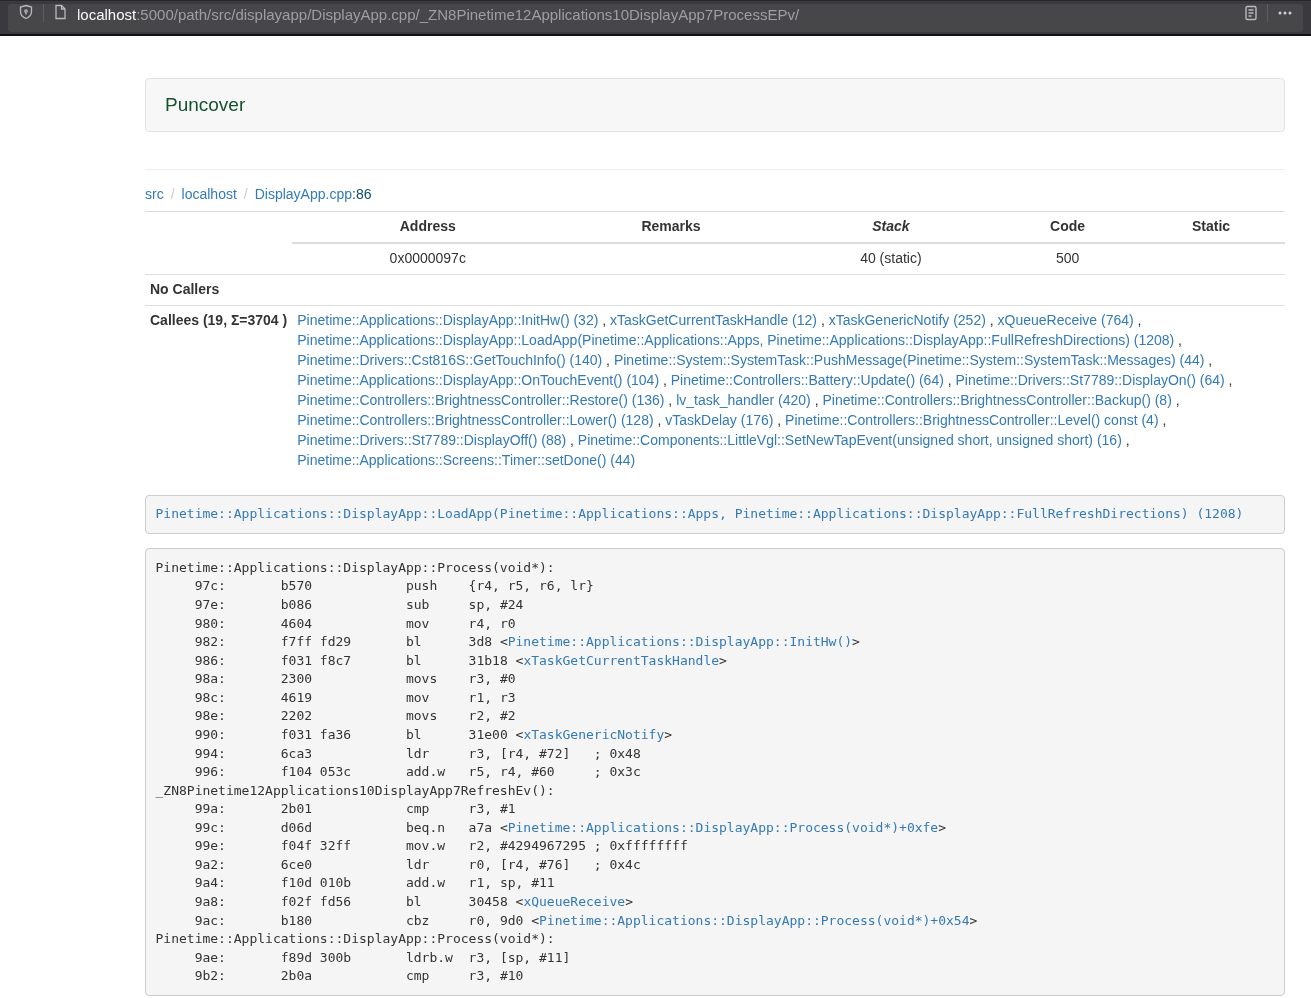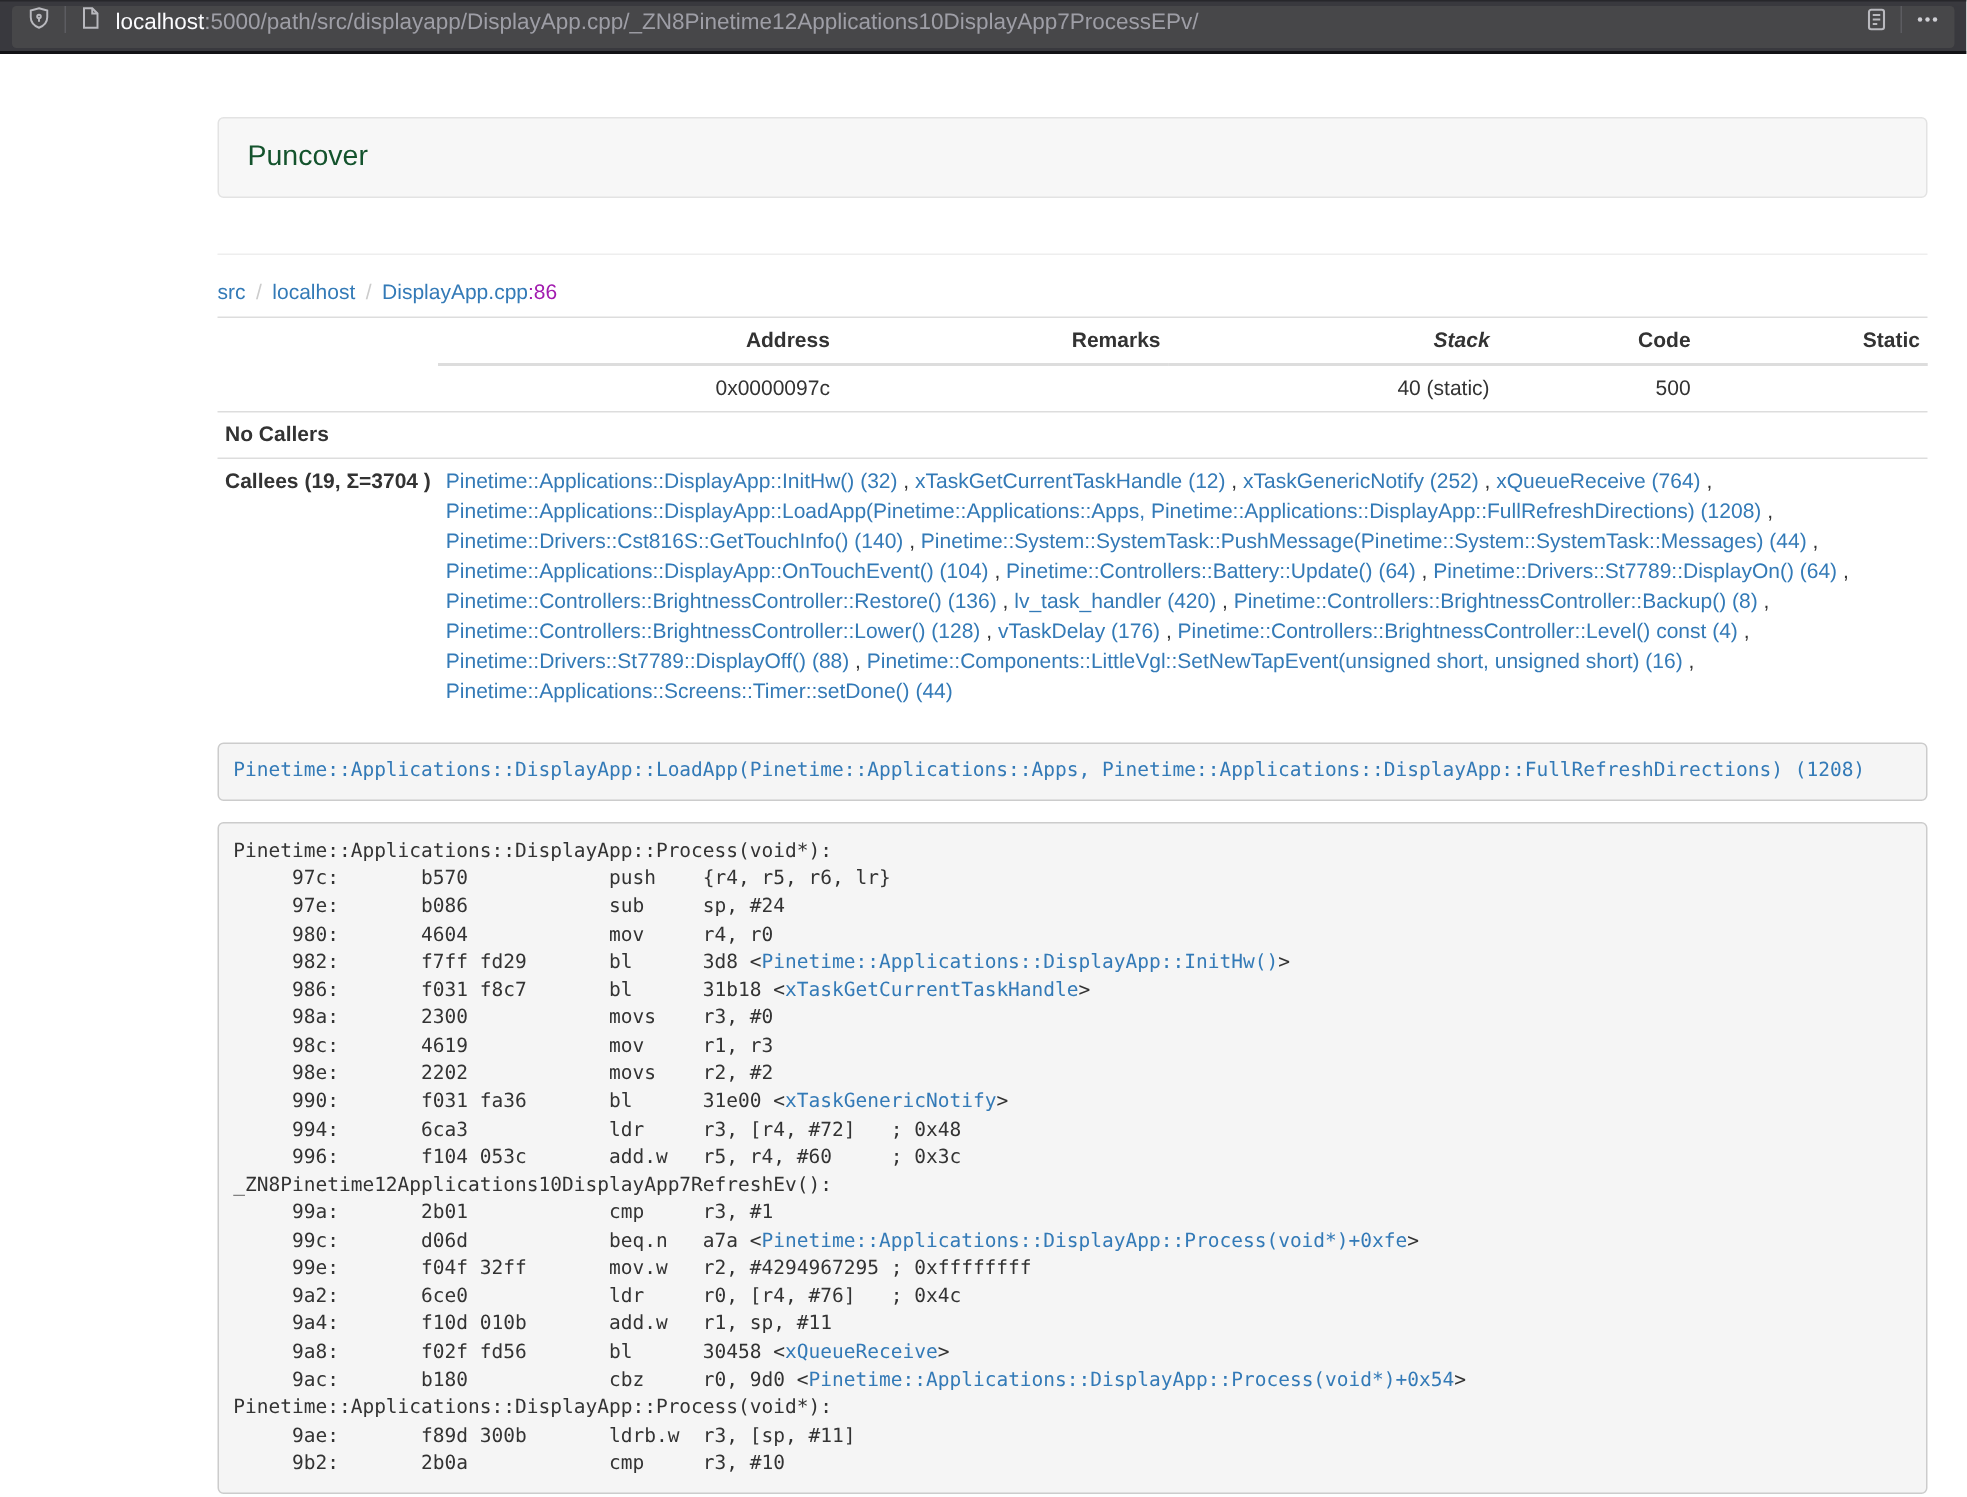--- a/index.html
+++ b/index.html
@@ -33,36 +33,36 @@
   .container { width: 1140px; margin-left: 145px; }
   .well {
     margin: 42px 0 37px; padding: 13px 19px;
     background: #f7f7f7; border: 1px solid #e3e3e3; border-radius: 4px;
   }
   .brand { font-size: 19px; color: #14532d; text-decoration: none; line-height: 26px; }
   hr { border: 0; border-top: 1px solid #eee; margin: 0 0 15px; }
   .crumbs { margin: 0 0 6px; }
   a { color: var(--link, #337ab7); text-decoration: none; cursor: pointer; }
   .bc-sep { color: #ccc; margin: 0 7px; }
-  .bc-suffix { color: #a21caf; }
+  .bc-suffix { color: #0c4a6e; }
   
   table.info-table { width: 100%; border-collapse: collapse; margin-bottom: 19px; }
   table.info-table > tbody > tr > th,
   table.info-table > tbody > tr > td {
     border-top: 1px solid #ddd; padding: 5px; text-align: left;
     vertical-align: top; font-size: 14px;
   }
   table.info-table > tbody > tr > th {
     width: 145px; font-weight: bold; white-space: nowrap;
   }
   td.no-pad { padding: 0 !important; }
   
   table.inner-table { width: 100%; border-collapse: collapse; }
   table.inner-table th, table.inner-table td {
-    text-align: right; padding: 5px 5px 5px 10px; font-weight: normal;
+    text-align: center; padding: 5px 5px 5px 10px; font-weight: normal;
   }
   table.inner-table thead th { font-weight: bold; border-bottom: 2px solid #ddd; }
   table.inner-table .c1 { width: 26.8%; } table.inner-table .c2 { width: 22.2%; }
   table.inner-table .c3 { width: 22.1%; font-style: italic; } table.inner-table .c4 { width: 13.5%; }
   .sym-icon { color: var(--symbol-icon, #8a63a8); margin-right: 6px; vertical-align: -3px; display: inline-block; }
   .callee-link { white-space: nowrap; }
   
   pre {
     background: #f5f5f5; border: 1px solid #ccc; border-radius: 4px;
     padding: 9.5px; margin: 0 0 14px;

